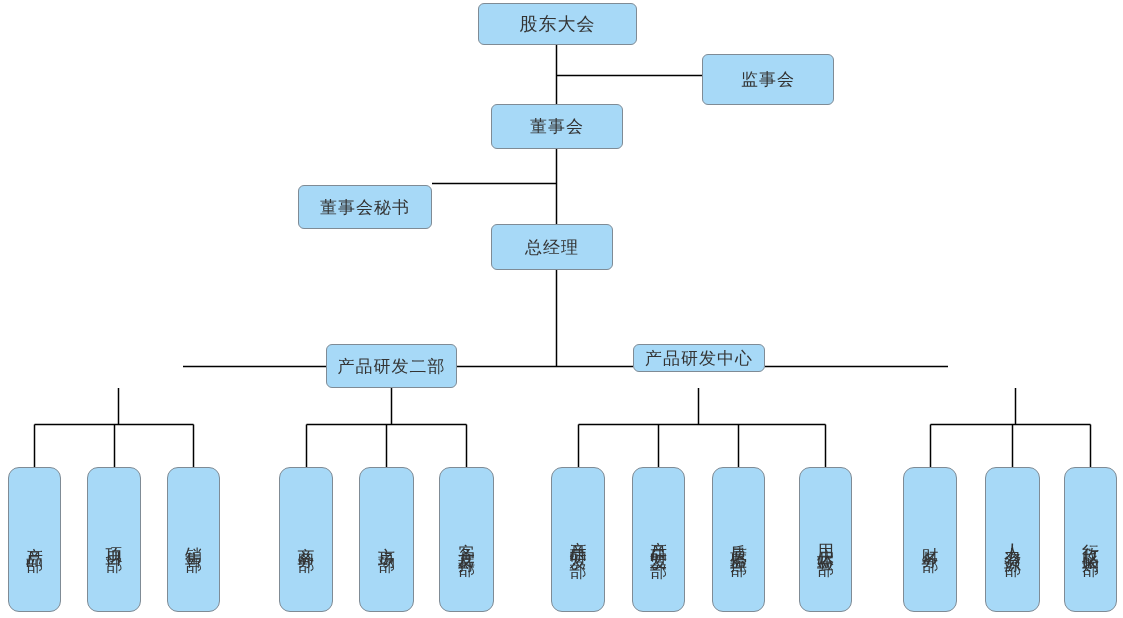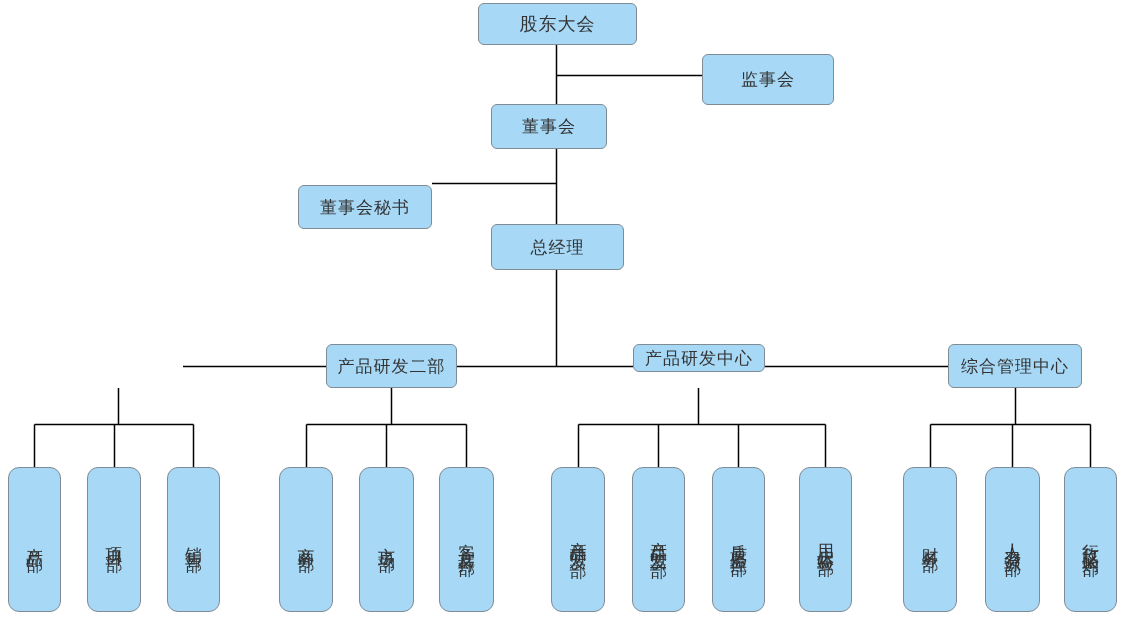--- a/index.html
+++ b/index.html
@@ -97,44 +97,41 @@
   </svg>
 
   <div class="node top" style="left:478px;top:3px;width:159px;height:42px;">
     <span class="lbl">股东大会</span>
   </div>
 
   <div class="node" style="left:702px;top:54px;width:132px;height:51px;">
     <span class="lbl">监事会</span>
   </div>
 
-  <div class="node" style="left:491px;top:104px;width:116px;height:45px;align-items:center;">
+  <div class="node" style="left:491px;top:104px;width:132px;height:45px;align-items:center;">
     <span class="lbl">董事会</span>
   </div>
 
   <div class="node" style="left:298px;top:161px;width:134px;height:44px;margin-top:24px;">
     <span class="lbl">董事会秘书</span>
   </div>
 
-  <div class="node" style="left:491px;top:224px;width:133px;height:46px;">
+  <div class="node" style="left:491px;top:224px;width:122px;height:46px;">
     <span class="lbl">总经理</span>
   </div>
 
 
   <div class="node" style="left:326px;top:344px;width:131px;height:44px;">
     <span class="lbl">产品研发二部</span>
   </div>
 
   <div class="node" style="left:633px;top:344px;width:132px;height:28px;">
     <span class="lbl">产品研发中心</span>
   </div>
 
-  <div class="node" style="left:948px;top:344px;width:134px;height:44px;">
-    <span class="lbl">综合管理中心</span>
-  </div>
 
   <div class="node vertical" style="left:8px;top:467px;width:53px;height:145px;">
     <span class="lbl">产品部</span>
   </div>
   <div class="node vertical" style="left:87px;top:467px;width:54px;height:145px;">
     <span class="lbl">项目部</span>
   </div>
   <div class="node vertical" style="left:167px;top:467px;width:53px;height:145px;">
     <span class="lbl">销售部</span>
   </div>

